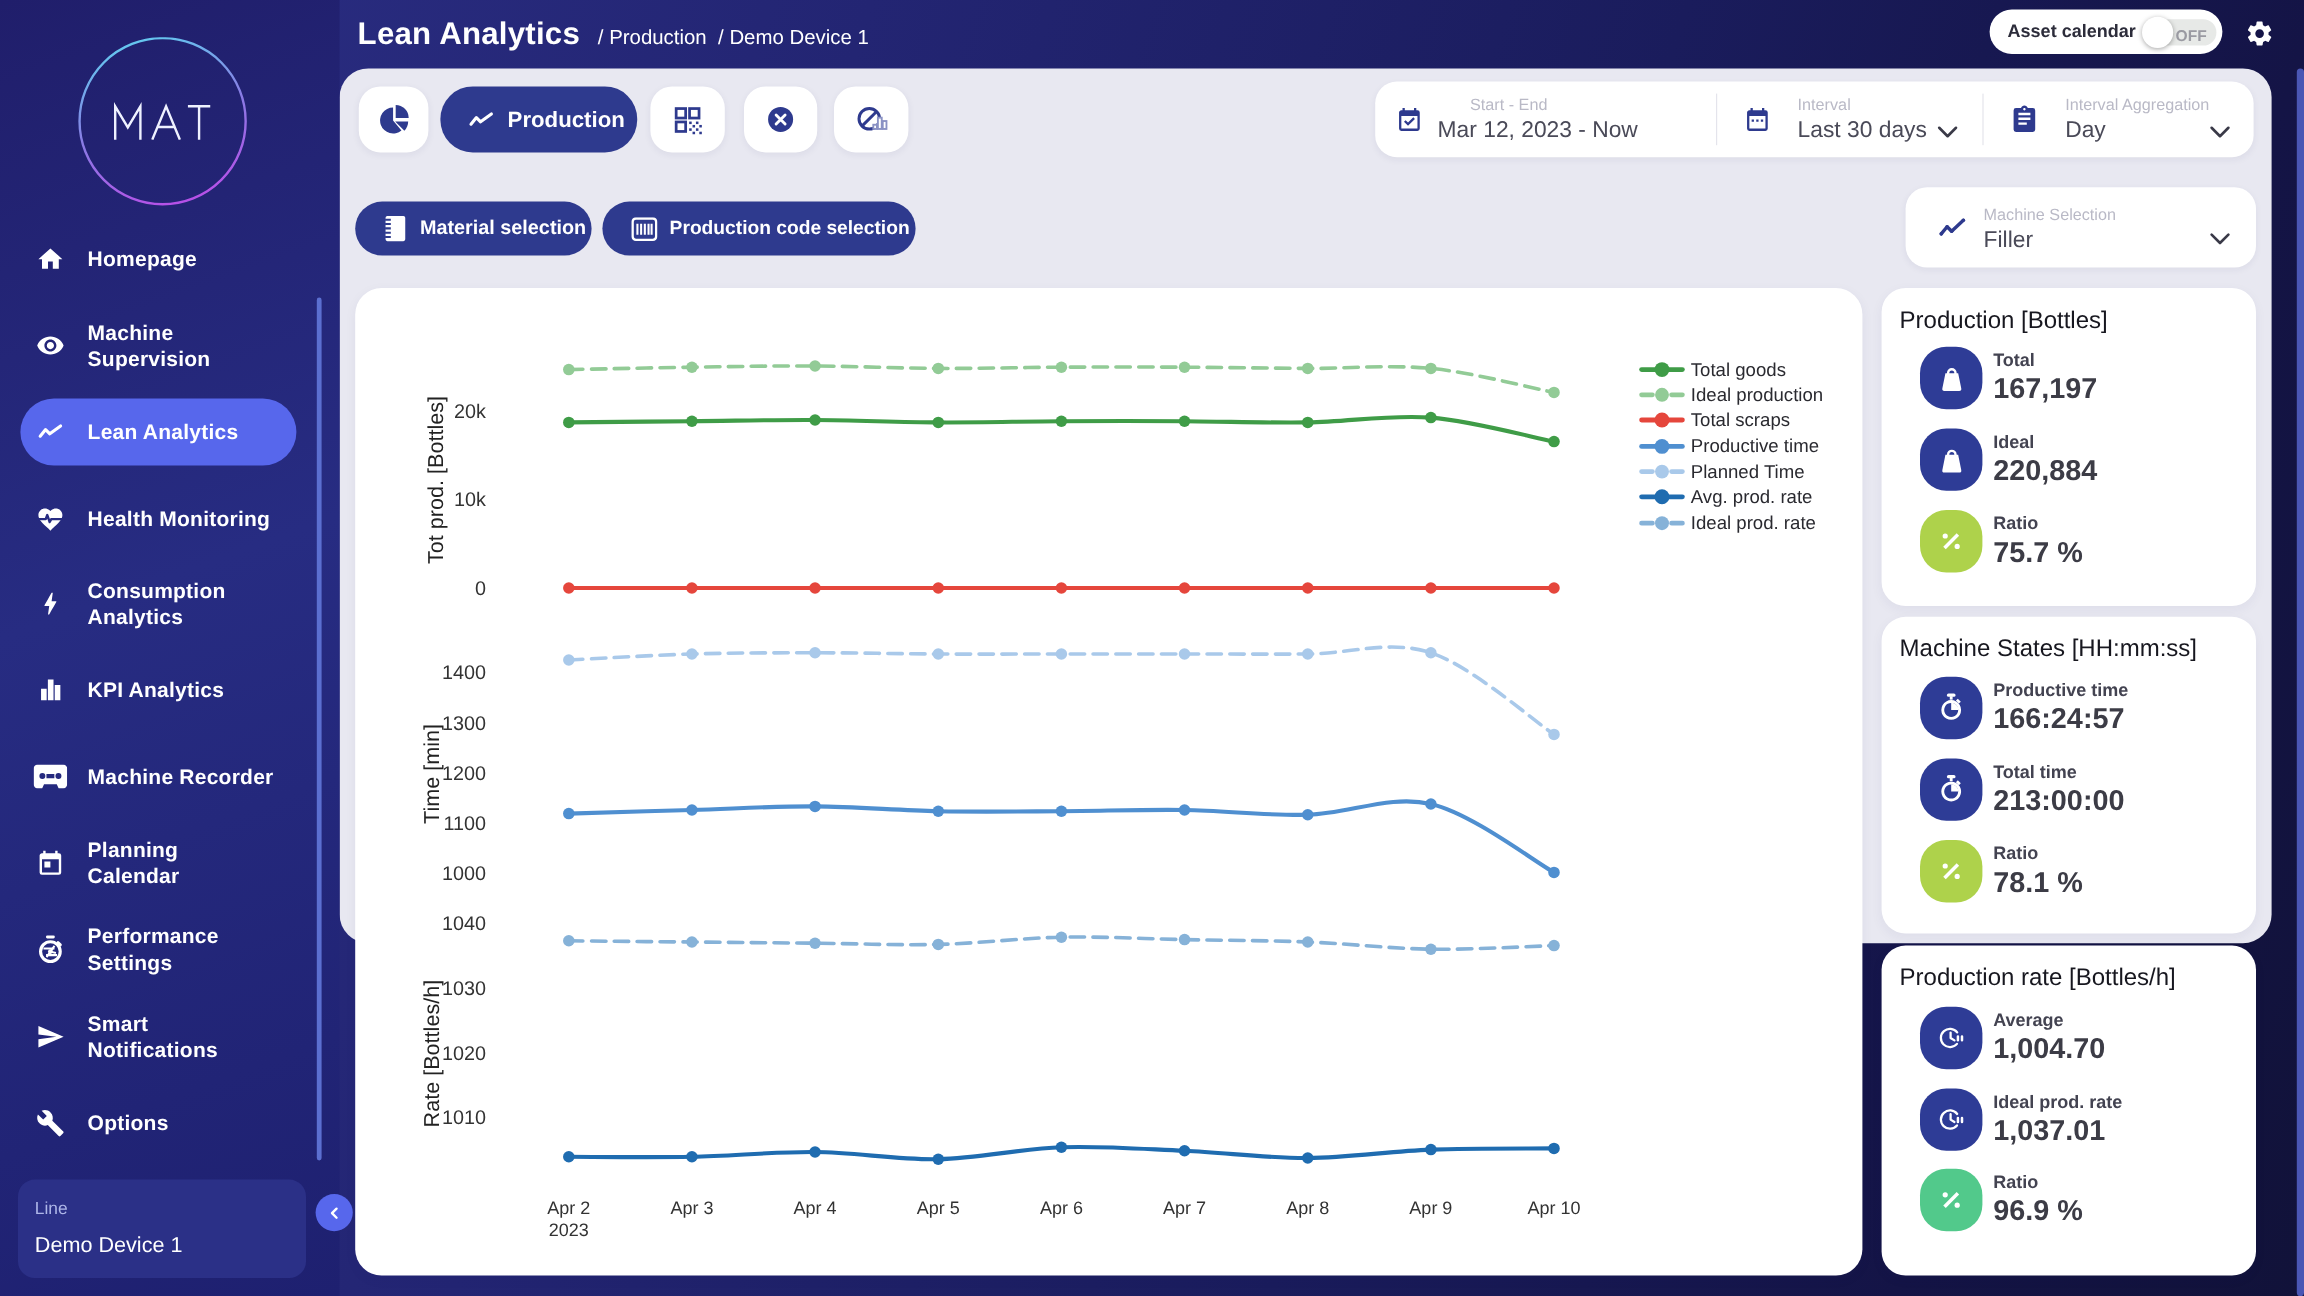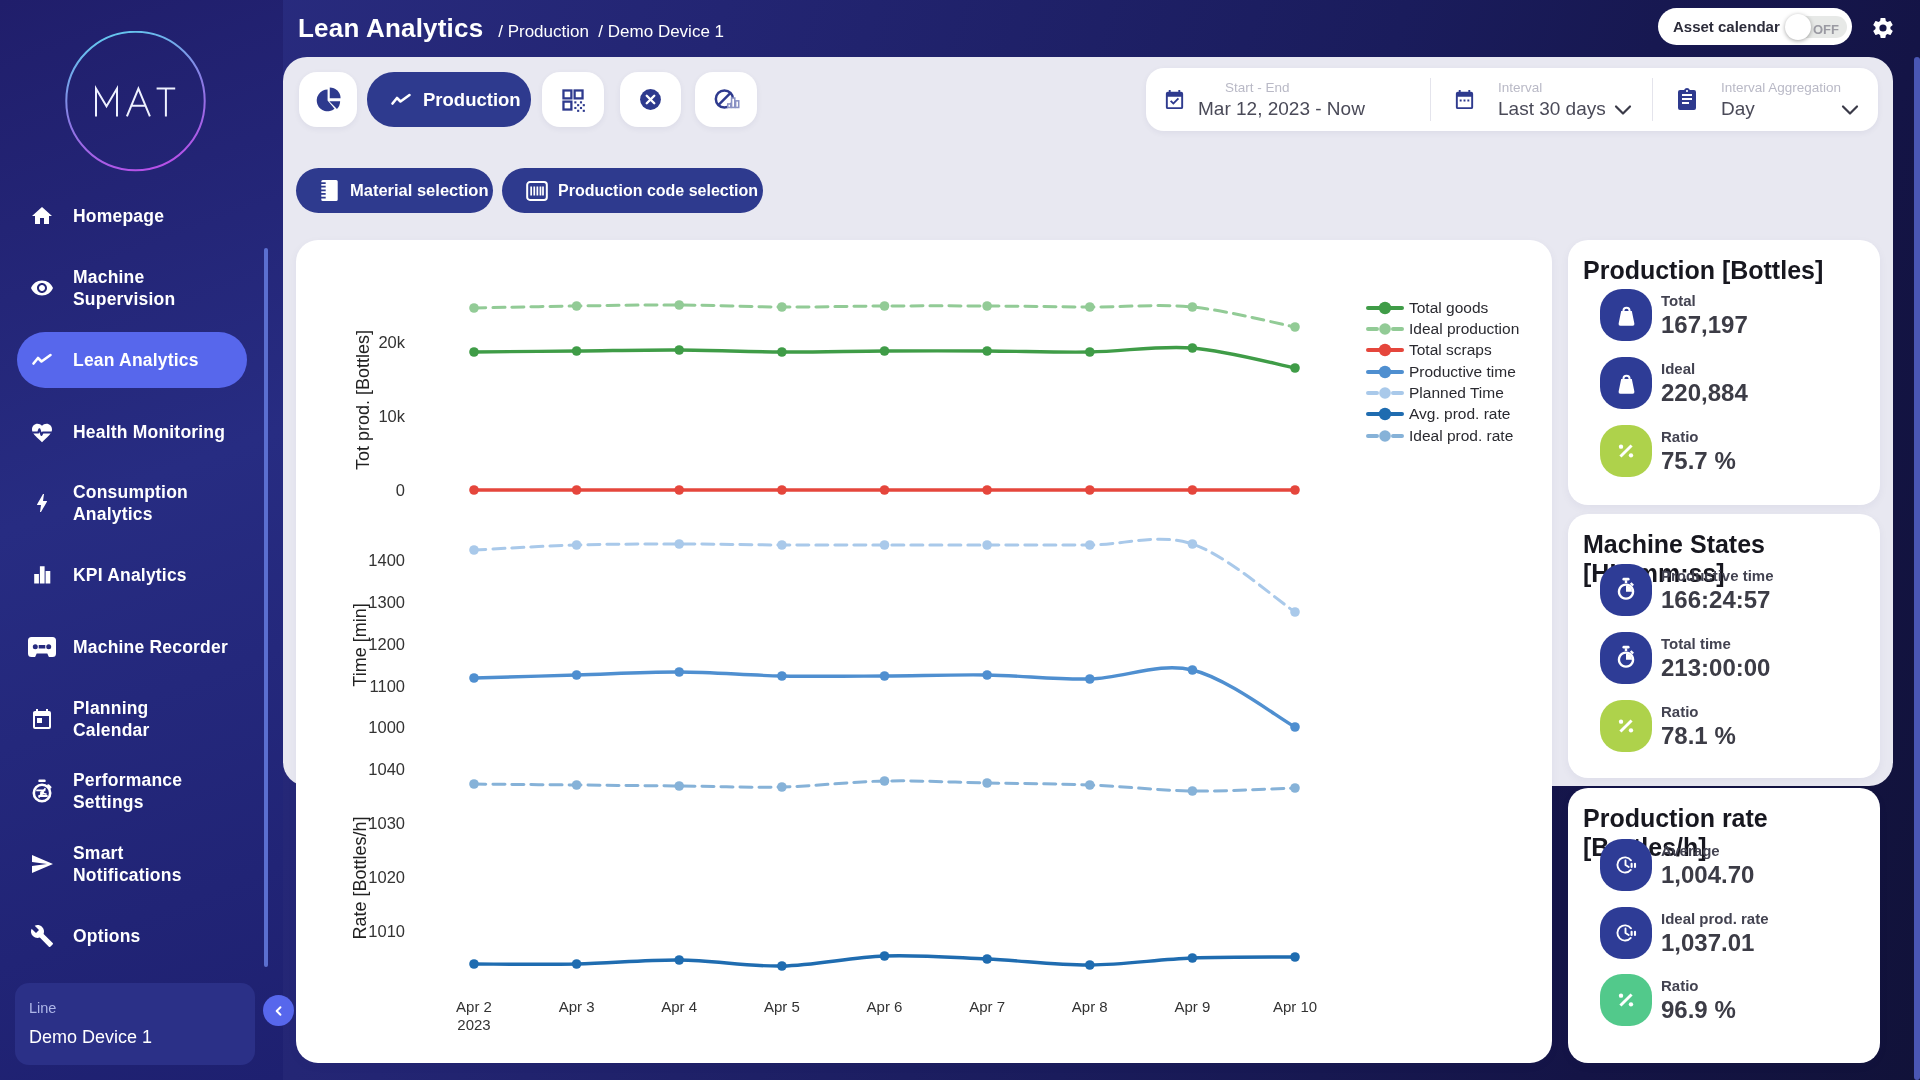--- a/index.html
+++ b/index.html
@@ -38,21 +38,21 @@
   
   .content { position:absolute; left:283px; top:57px; width:1610px; height:729px; background:#e8e8f1; border-radius:24px; z-index:4; }
   .rbtn { position:absolute; background:#fff; border-radius:18px; box-shadow:0 2px 6px rgba(40,40,90,.06); display:flex; align-items:center; justify-content:center; }
   .bluebtn { position:absolute; background:#2e3a8e; border-radius:27px; display:flex; align-items:center; color:#fff; font-weight:bold; white-space:nowrap; }
   .filter-card { position:absolute; left:863px; top:11px; width:732px; height:63px; background:#fff; border-radius:18px; box-shadow:0 2px 6px rgba(40,40,90,.06); }
   .fdiv { position:absolute; top:10px; width:1px; height:43px; background:#e4e4ec; }
   .flabel { position:absolute; font-size:13.5px; color:#b9b9c6; }
   .fvalue { position:absolute; font-size:19px; color:#4a4a58; }
   .chart-card { position:absolute; left:13px; top:183px; width:1256px; height:823px; background:#fff; border-radius:22px; box-shadow:0 3px 10px rgba(40,40,90,.05); }
   .stat-card { position:absolute; left:1285px; width:312px; background:#fff; border-radius:20px; box-shadow:0 3px 10px rgba(40,40,90,.05); }
-  .stat-title { position:absolute; left:15px; top:16px; font-size:25px; font-weight:bold; color:#17171f; }
+  .stat-title { position:absolute; left:15px; top:16px; font-size:20px; font-weight:normal; color:#17171f; }
   .srow { position:absolute; left:32px; width:260px; height:52px; }
   .sico { position:absolute; left:0; top:0; width:52px; height:52px; border-radius:22px; display:flex; align-items:center; justify-content:center; }
   .sico.blue { background:#2e3c96; }
   .sico.lime { background:#aed24b; }
   .sico.mint { background:#52c98b; }
   .slbl { position:absolute; left:61px; top:3px; font-size:15px; font-weight:bold; color:#434351; }
   .sval { position:absolute; left:61px; top:22px; font-size:24px; font-weight:bold; color:#3c3c46; }
   .pg-scroll { position:absolute; right:0px; top:57px; width:6px; height:1023px; background:#4a56b4; border-radius:3px; z-index:8; }
 </style>
 </head>
@@ -259,20 +259,34 @@
     <span style="margin-left:10px;font-size:16.5px;">Material selection</span>
   </div>
   <div class="bluebtn" style="left:219px;top:111px;width:261px;height:45px;border-radius:23px;">
     <svg style="margin-left:24px;" width="22" height="20" viewBox="0 0 24 22" fill="none">
         <rect x="1.2" y="1.2" width="21.6" height="19.6" rx="3" stroke="#fff" stroke-width="2.2"></rect>
         <path d="M5.6 6v10M9 6v10M12.4 6v10M15.8 6v10M18.6 6v10" stroke="#fff" stroke-width="1.9"></path>
       </svg>
     <span style="margin-left:10px;font-size:16px;">Production code selection</span>
   </div>
 
+  <div style="position:absolute;left:1305px;top:99px;width:292px;height:67px;background:#fff;border-radius:18px;box-shadow:0 2px 6px rgba(40,40,90,.06);">
+    <svg style="position:absolute;left:27px;top:23px;" width="26" height="22" viewBox="0 0 24 20" fill="none" stroke="#2e3a8e" stroke-width="2.6" stroke-linecap="round" stroke-linejoin="round">
+        <path d="M2.5 14.5L7 9l3.5 3.5L19.5 4"></path>
+        <circle cx="2.5" cy="14.5" r="1.4" fill="#2e3a8e" stroke="none"></circle>
+        <circle cx="7" cy="9" r="1.4" fill="#2e3a8e" stroke="none"></circle>
+        <circle cx="10.5" cy="12.5" r="1.4" fill="#2e3a8e" stroke="none"></circle>
+        <circle cx="19.5" cy="4" r="1.4" fill="#2e3a8e" stroke="none"></circle>
+      </svg>
+    <div class="flabel" style="left:65px;top:15px;">Machine Selection</div>
+    <div class="fvalue" style="left:65px;top:34px;">Filler</div>
+    <svg style="position:absolute;left:253px;top:37px;" width="18" height="12" viewBox="0 0 18 12" fill="none" stroke="#3a3a48" stroke-width="2.2" stroke-linecap="round" stroke-linejoin="round">
+        <path d="M2 2.5l7 7 7-7"></path>
+      </svg>
+  </div>
 
   <div class="chart-card" id="chartcard">
   <svg width="1256" height="823" viewBox="0 0 1256 823" font-family="Liberation Sans, sans-serif">
     <g font-size="16.5" fill="#333" text-anchor="end">
       <text x="109" y="108">20k</text>
           <text x="109" y="182">10k</text>
           <text x="109" y="256">0</text>
       <text x="109" y="326">1400</text>
           <text x="109" y="368">1300</text>
           <text x="109" y="410">1200</text>

